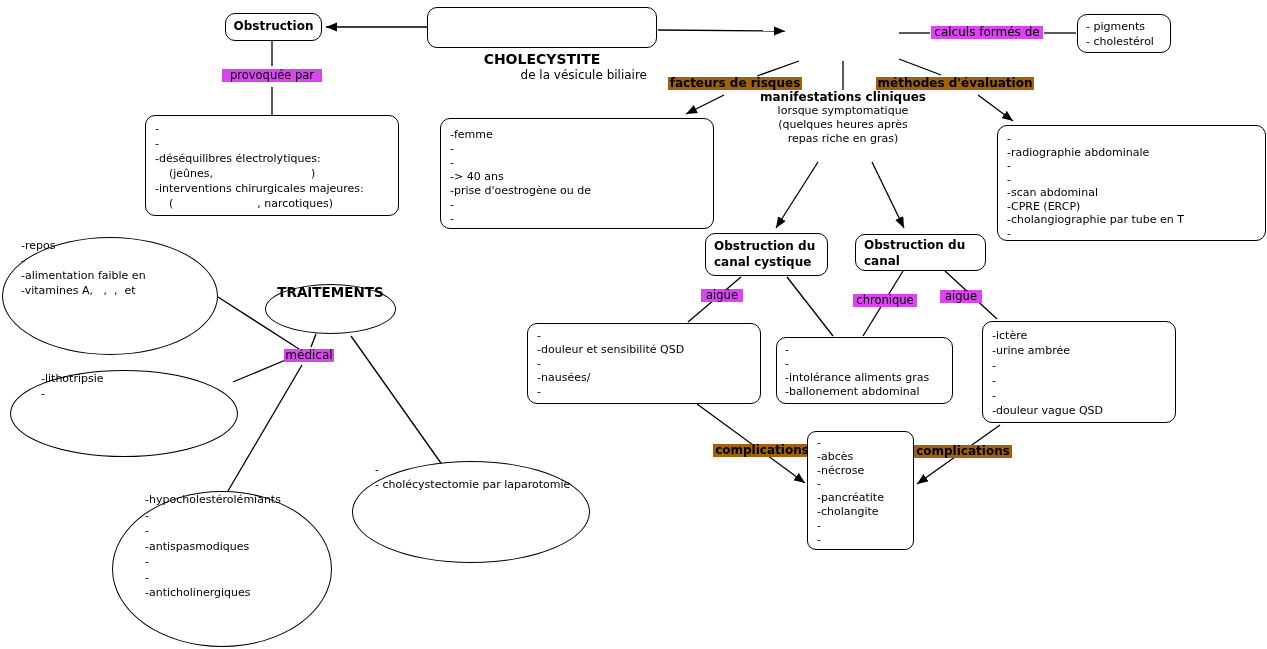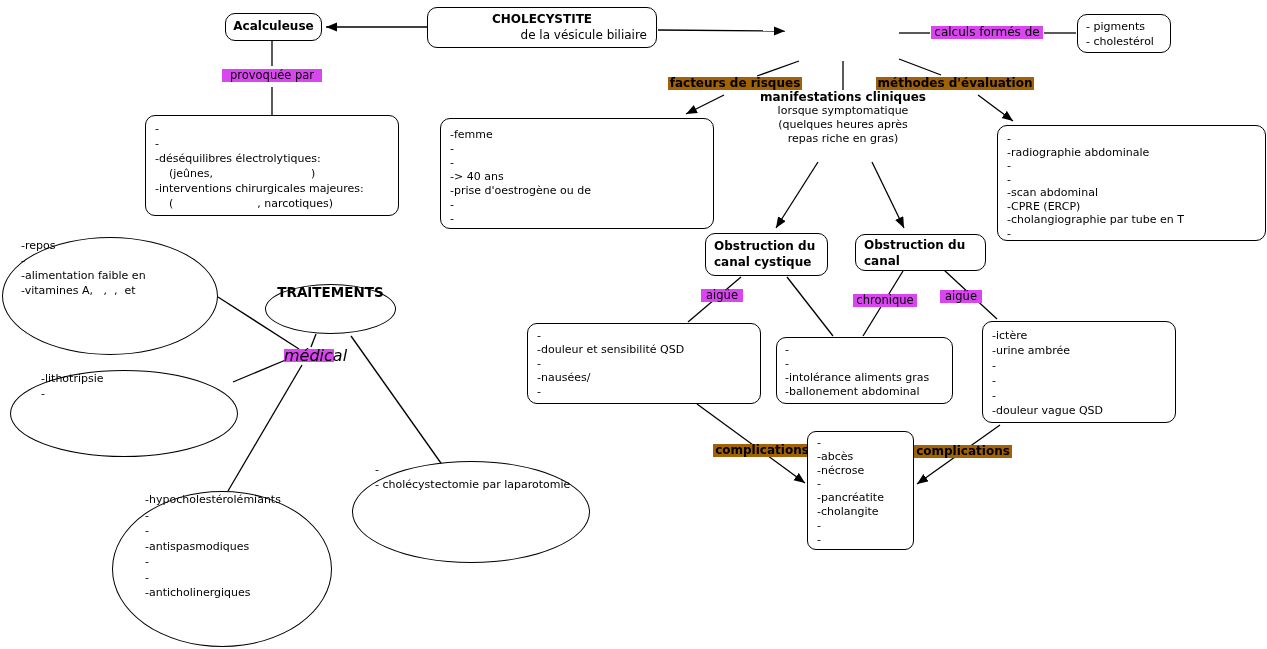--- a/index.html
+++ b/index.html
@@ -53,26 +53,26 @@
       <line x1="1000" y1="425" x2="917" y2="484" marker-end="url(#arr)"></line>
       <line x1="218" y1="297" x2="299" y2="349"></line>
       <line x1="316" y1="334" x2="311" y2="347"></line>
       <line x1="233" y1="382" x2="288" y2="359"></line>
       <line x1="302" y1="365" x2="228" y2="491"></line>
       <line x1="351" y1="336" x2="443" y2="466"></line>
     </g>
   </svg>
 
   <div class="node" style="left:427px;top:7px;width:230px;height:41px;padding-top:3px;">
-    <div class="ctr" style="font-weight:bold;font-size:12px;line-height:17px;">CHOLECYSTITE</div>
+    <div class="ctr" style="font-weight:bold;font-size:14px;line-height:17px;margin-top:40px;">CHOLECYSTITE</div>
     <div style="font-size:12px;line-height:14px;text-align:right;padding-right:9px;">de la vésicule biliaire</div>
   </div>
 
   <div class="node" style="left:225px;top:13px;width:97px;height:28px;text-align:center;font-weight:bold;font-size:12px;line-height:24px;">
-    <span>Acalculeuse</span>
+    <span>Obstruction</span>
   </div>
   <div class="lbl" style="left:222px;top:69px;width:100px;">provoquée par</div>
   <div class="node pre" style="left:145px;top:115px;width:254px;height:101px;padding:5px 9px;line-height:15px;">-
 -
 -déséquilibres électrolytiques:
     (jeûnes,                            )
 -interventions chirurgicales majeures:
     (                        , narcotiques)</div>
 
   <div class="lbl" style="left:931px;top:26px;width:112px;font-size:12px;">calculs formés de</div>
@@ -144,21 +144,21 @@
   <div class="node ellipse" style="left:2px;top:237px;width:216px;height:118px;">
     <div class="pre" style="padding-left:18px;line-height:15px;">-repos
 -
 -alimentation faible en
 -vitamines A,   ,  ,  et</div>
   </div>
 
   <div class="node ellipse" style="left:265px;top:284px;width:131px;height:50px;justify-content:center;">
     <div style="font-weight:bold;font-size:13.5px;">TRAITEMENTS</div>
   </div>
-  <div class="lbl" style="left:284px;top:349px;width:50px;font-size:16px;font-style:italic;">médical</div>
+  <div class="lbl" style="left:284px;top:349px;width:50px;font-size:12px;">médical</div>
 
   <div class="node ellipse" style="left:10px;top:370px;width:228px;height:87px;">
     <div class="pre" style="padding-left:30px;line-height:15px;">-lithotripsie
 -</div>
   </div>
 
   <div class="node ellipse" style="left:112px;top:491px;width:220px;height:156px;">
     <div class="pre" style="padding-left:32px;line-height:15.5px;">-hypocholestérolémiants
 -
 -

